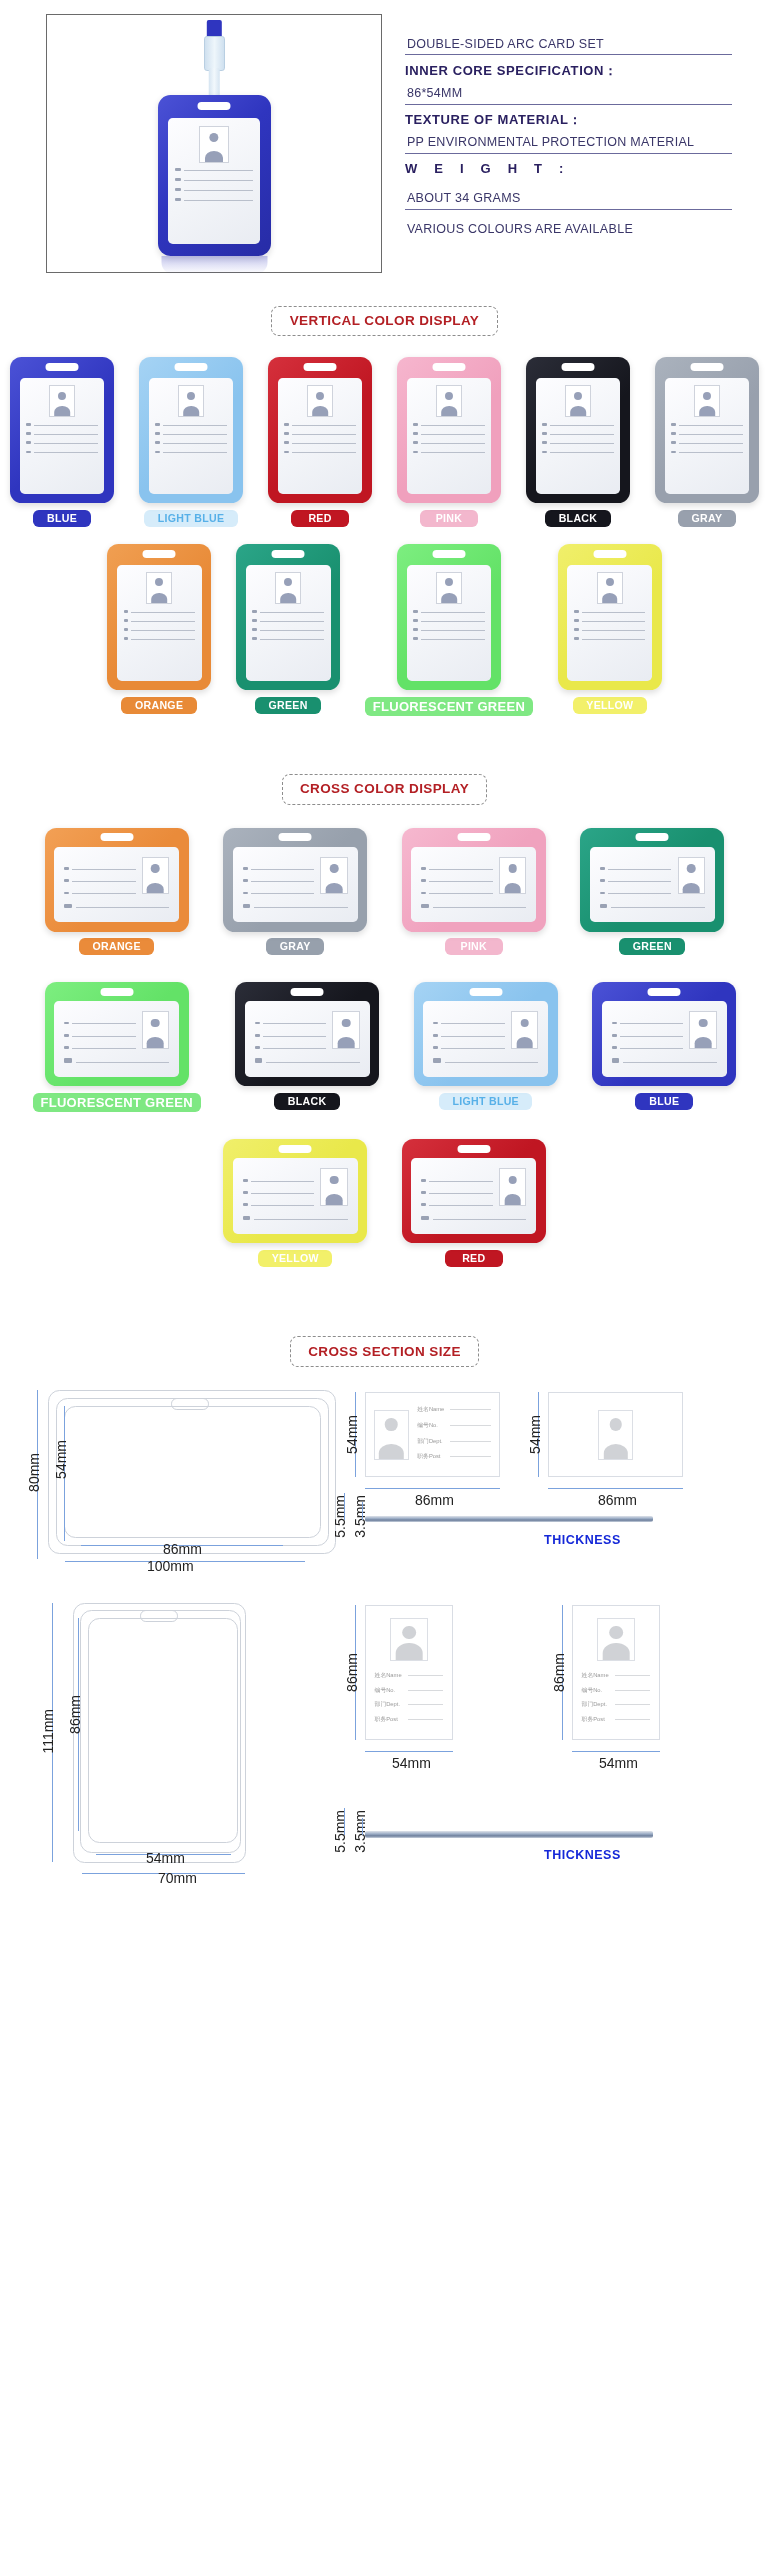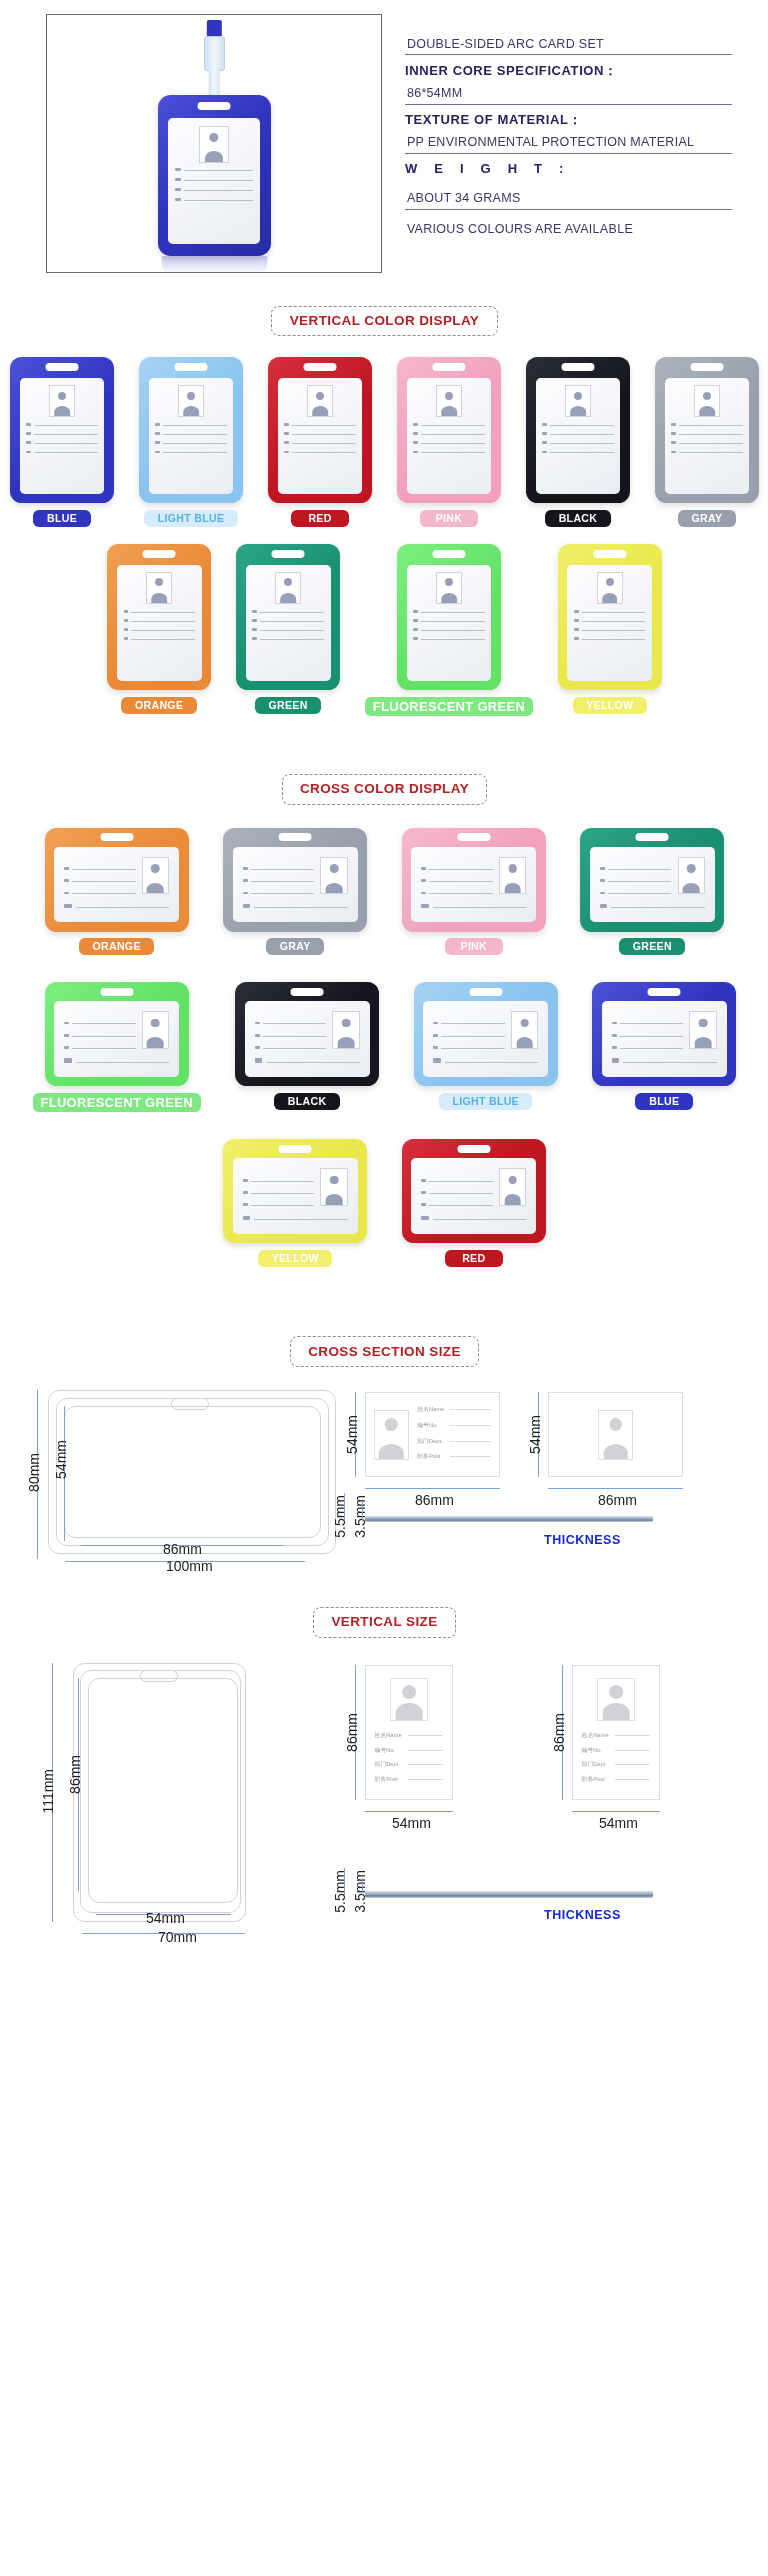--- a/index.html
+++ b/index.html
@@ -788,21 +788,21 @@
       <div class="bline vline" style="left:9.6px; top:1.9px; height:169px;"></div>
       <span class="dim-t vert" style="position:absolute; left:-1px; top:65px;">80mm</span>
 
       <div class="bline vline" style="left:37px; top:17.3px; height:135px;"></div>
       <span class="dim-t vert" style="position:absolute; left:26px; top:52px;">54mm</span>
 
       <div class="bline hline" style="left:54px; bottom:15.4px; width:202px;"></div>
       <span class="dim-t" style="position:absolute; left:136px; bottom:4.8px;">86mm</span>
 
       <div class="bline hline" style="left:38px; bottom:-1px; width:240px;"></div>
-      <span class="dim-t" style="position:absolute; left:139px; bottom:-12.5px;">100mm</span>
+      <span class="dim-t" style="position:absolute; left:120px; bottom:-12.5px;">100mm</span>
     </div>
 
     <div style="position:absolute; left:365px; top:11.5px;">
       <div class="minicard" style="width:135px; height:85px; padding:7.7px;">
         <div class="mc-photo" style="width:35px; height:50px; margin-right:8.6px;"></div>
         <div style="flex:1; padding-top:3.8px;" class="mc-fields">
             <div class="mc-field" style="margin-bottom: 6.7px;">
               <span class="t">姓名Name</span>
               <span class="r"></span>
             </div>
@@ -839,23 +839,20 @@
     <div style="position:absolute; left:365px; top:135px; width:384px;">
       <span class="dim-t vert" style="position:absolute; left:-33px; top:-21px;">5.5mm</span>
       <span class="dim-t vert" style="position:absolute; left:-13.5px; top:-21px;">3.5mm</span>
       <div class="bline vline" style="position:absolute; left:-21px; top:-23px; height:27px;"></div>
       <div class="bline vline" style="position:absolute; left:-2.9px; top:-13.5px; height:17.3px;"></div>
       <div class="thk-bar" style="width:288px; height:6.7px;"></div>
       <span class="thick-lbl" style="position:absolute; left:179px; top:17.3px;">THICKNESS</span>
     </div>
   </div>
 
-  <div class="banner-wrap" style="margin-top:29px;">
-    <div class="banner">VERTICAL SIZE</div>
-  </div>
 
   <div class="diagram" style="height:317px; margin-top:15.4px;">
 
     <div style="position:absolute; left:38px; top:7.7px; width:288px; height:279px;">
       <div class="outline" style="left:35px; top:1.9px; width:173px; bottom:17.3px;"></div>
       <div class="outline" style="left:42px; top:9.6px; width:161px; bottom:27px;"></div>
       <div class="outline" style="left:50px; top:17.3px; width:150px; bottom:37px;"></div>
       <div style="position:absolute; left:102px; top:9.6px; width:38px; height:11.5px; border:1px solid #cdd2da; border-radius:5.8px;"></div>
 
       <div class="bline vline" style="left:13.5px; top:1.9px; height:259px;"></div>

